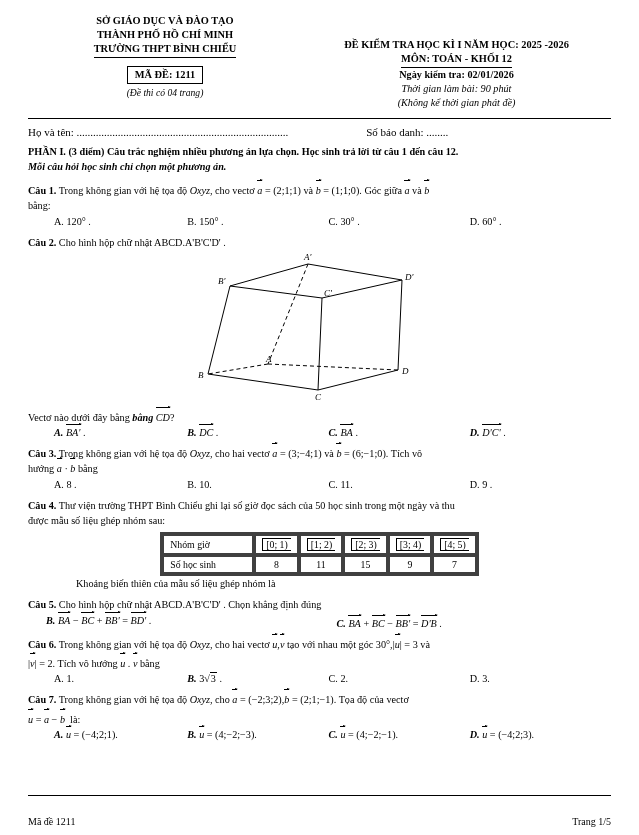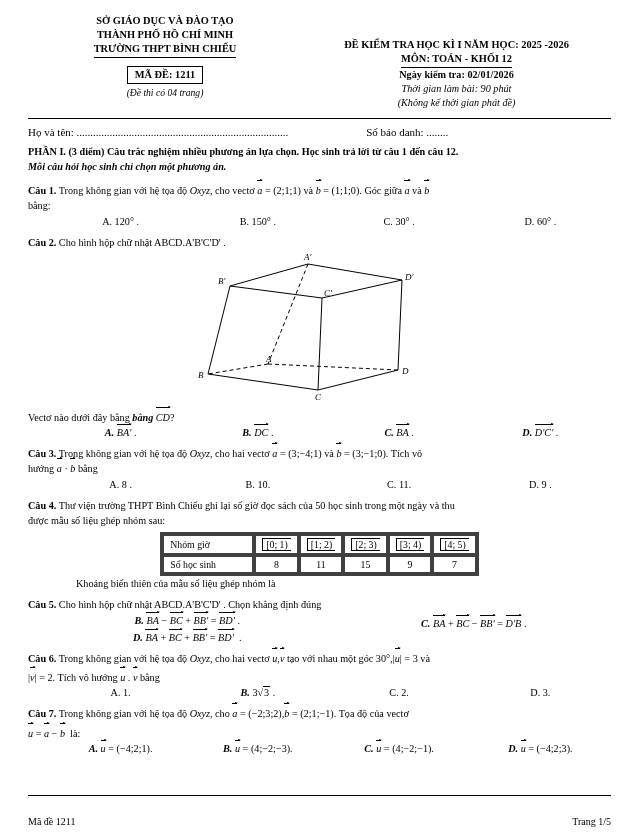--- a/index.html
+++ b/index.html
@@ -71,21 +71,20 @@
   .name-row .sbd { width: 42%; }
 
   
   .part-head { margin-top: 7px; line-height: 1.45; text-align: justify; }
   .q { margin-top: 8px; line-height: 1.5; text-align: justify; }
   .qlabel { font-weight: bold; }
   .answers {
     display: flex;
     margin-top: 2px;
     padding-left: 18px;
-    text-align: center;
   }
   .answers > div { width: 25%; }
   .answers .ansA { padding-left: 8px; }
   .ans-k { font-weight: bold; font-style: italic; }
 
   .vec { position: relative; display: inline-block; white-space: nowrap; }
   .vec > .bar {
     position: absolute;
     left: 0; right: 0;
     top: -3px;
@@ -228,21 +227,21 @@
   </div>
   <div class="answers">
     <div class="ansA"><span class="ans-k">A.</span> <span class="vec"><span class="bar arrow"></span><i class="m">BA'</i></span> .</div>
     <div><span class="ans-k">B.</span> <span class="vec"><span class="bar arrow"></span><i class="m">DC</i></span> .</div>
     <div><span class="ans-k">C.</span> <span class="vec"><span class="bar arrow"></span><i class="m">BA</i></span> .</div>
     <div><span class="ans-k">D.</span> <span class="vec"><span class="bar arrow"></span><i class="m">D'C'</i></span> .</div>
   </div>
 
   <div class="q">
     <span class="qlabel">Câu 3.</span>
-    <span>Trong không gian với hệ tọa độ </span><i class="m">Oxyz</i><span>, cho hai vectơ </span><span class="vec"><span class="bar arrow"></span><i class="m">a</i></span><span> = (3;−4;1)</span><span> và </span><span class="vec"><span class="bar arrow"></span><i class="m">b</i></span><span> = (3;−1;0)</span><span>. Tích vô</span>
+    <span>Trong không gian với hệ tọa độ </span><i class="m">Oxyz</i><span>, cho hai vectơ </span><span class="vec"><span class="bar arrow"></span><i class="m">a</i></span><span> = (3;−4;1)</span><span> và </span><span class="vec"><span class="bar arrow"></span><i class="m">b</i></span><span> = (6;−1;0)</span><span>. Tích vô</span>
     <div><span>hướng </span><span class="vec"><span class="bar arrow"></span><i class="m">a</i></span> · <span class="vec"><span class="bar arrow"></span><i class="m">b</i></span><span> bằng</span></div>
   </div>
   <div class="answers">
     <div class="ansA">A. 8 .</div>
     <div>B. 10.</div>
     <div>C. 11.</div>
     <div>D. 9 .</div>
   </div>
 
   <div class="q">
@@ -275,21 +274,20 @@
   </div>
   <div class="note-line">Khoảng biến thiên của mẫu số liệu ghép nhóm là</div>
 
   <div class="q">
     <span class="qlabel">Câu 5.</span>
     <span>Cho hình hộp chữ nhật ABCD.A'B'C'D' . Chọn khẳng định đúng</span>
   </div>
   <div class="answers" style="flex-wrap:wrap">
     <div style="width:50%"><span class="ans-k">B.</span> <span class="vec"><span class="bar arrow"></span><i class="m">BA</i></span> − <span class="vec"><span class="bar arrow"></span><i class="m">BC</i></span> + <span class="vec"><span class="bar arrow"></span><i class="m">BB'</i></span> = <span class="vec"><span class="bar arrow"></span><i class="m">BD'</i></span> .</div>
     <div style="width:50%;margin-top:3px" class="ansA"><span class="ans-k">C.</span> <span class="vec"><span class="bar arrow"></span><i class="m">BA</i></span> + <span class="vec"><span class="bar arrow"></span><i class="m">BC</i></span> − <span class="vec"><span class="bar arrow"></span><i class="m">BB'</i></span> = <span class="vec"><span class="bar arrow"></span><i class="m">D'B</i></span> .</div>
-    <div style="width:50%;margin-top:3px"><span class="ans-k">D.</span> <span class="vec"><span class="bar arrow"></span><i class="m">BA</i></span> + <span class="vec"><span class="bar arrow"></span><i class="m">BC</i></span> + <span class="vec"><span class="bar arrow"></span><i class="m">BB'</i></span> = <span class="vec"><span class="bar arrow"></span><i class="m">BD'</i></span> &nbsp;.</div>
   </div>
 
   <div class="q">
     <span class="qlabel">Câu 6.</span>
     <span>Trong không gian với hệ tọa độ </span><i class="m">Oxyz</i><span>, cho hai vectơ </span><span class="vec"><span class="bar arrow"></span><i class="m">u</i></span>,<span class="vec"><span class="bar arrow"></span><i class="m">v</i></span><span> tạo với nhau một góc 30°,</span>|<span class="vec"><span class="bar arrow"></span><i class="m">u</i></span>| = 3 <span> và</span>
     <div style="margin-top:4px">|<span class="vec"><span class="bar arrow"></span><i class="m">v</i></span>| = 2<span>. Tích vô hướng </span><span class="vec"><span class="bar arrow"></span><i class="m">u</i></span> . <span class="vec"><span class="bar arrow"></span><i class="m">v</i></span><span> bằng</span></div>
   </div>
   <div class="answers">
     <div class="ansA">A. 1.</div>
     <div><span class="ans-k">B.</span> 3<span class="sqrt">√<span class="rad">3</span></span> .</div>

